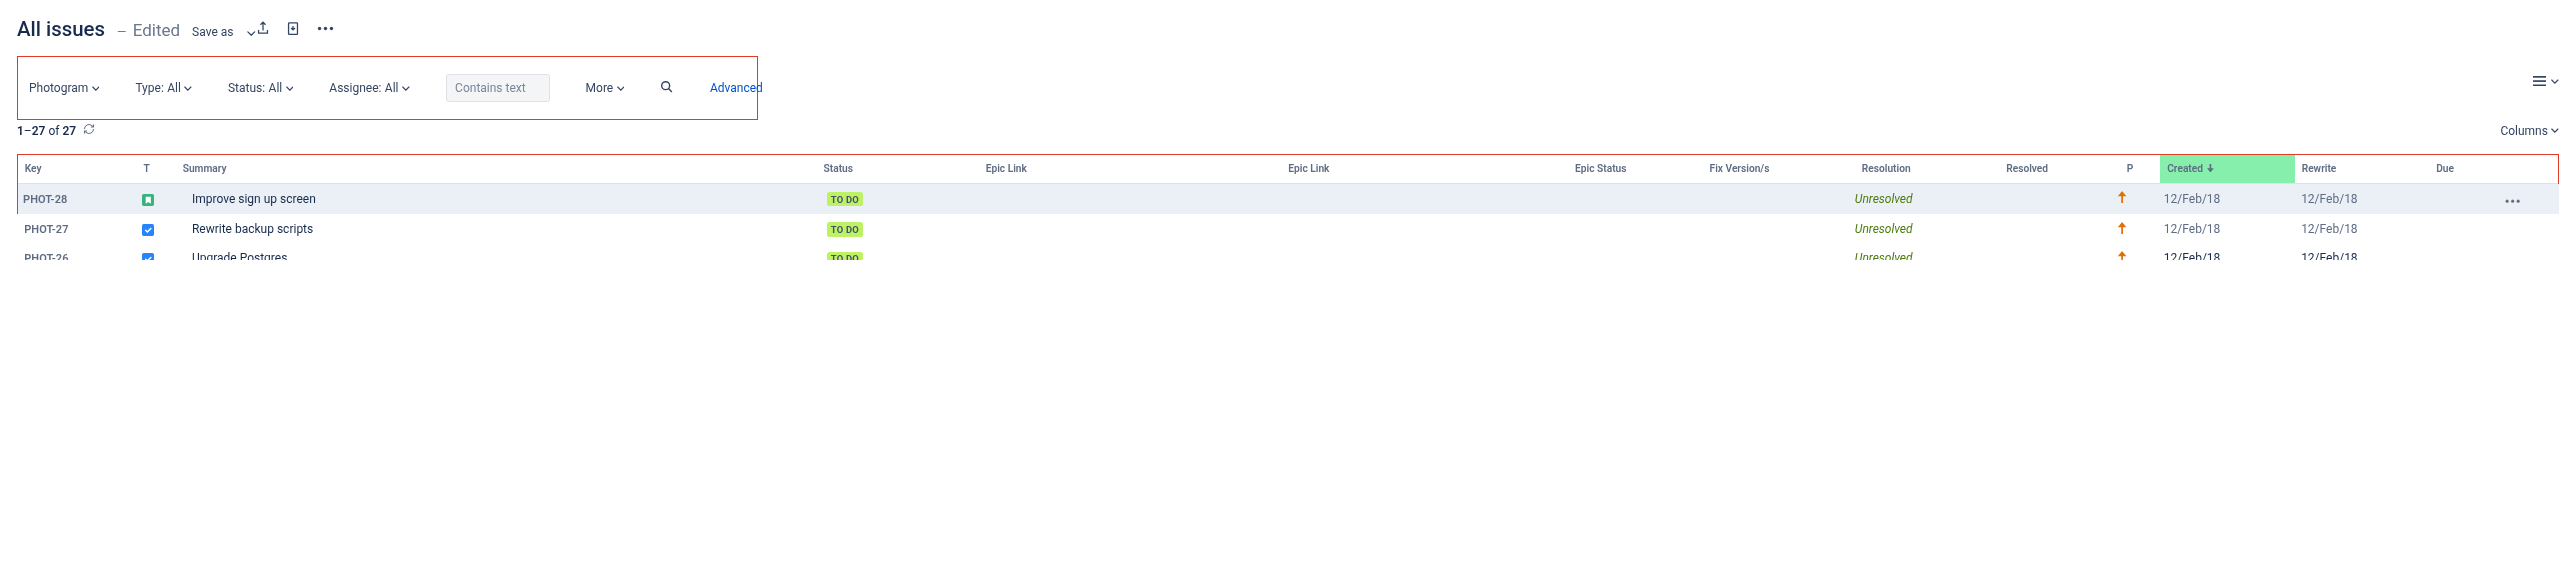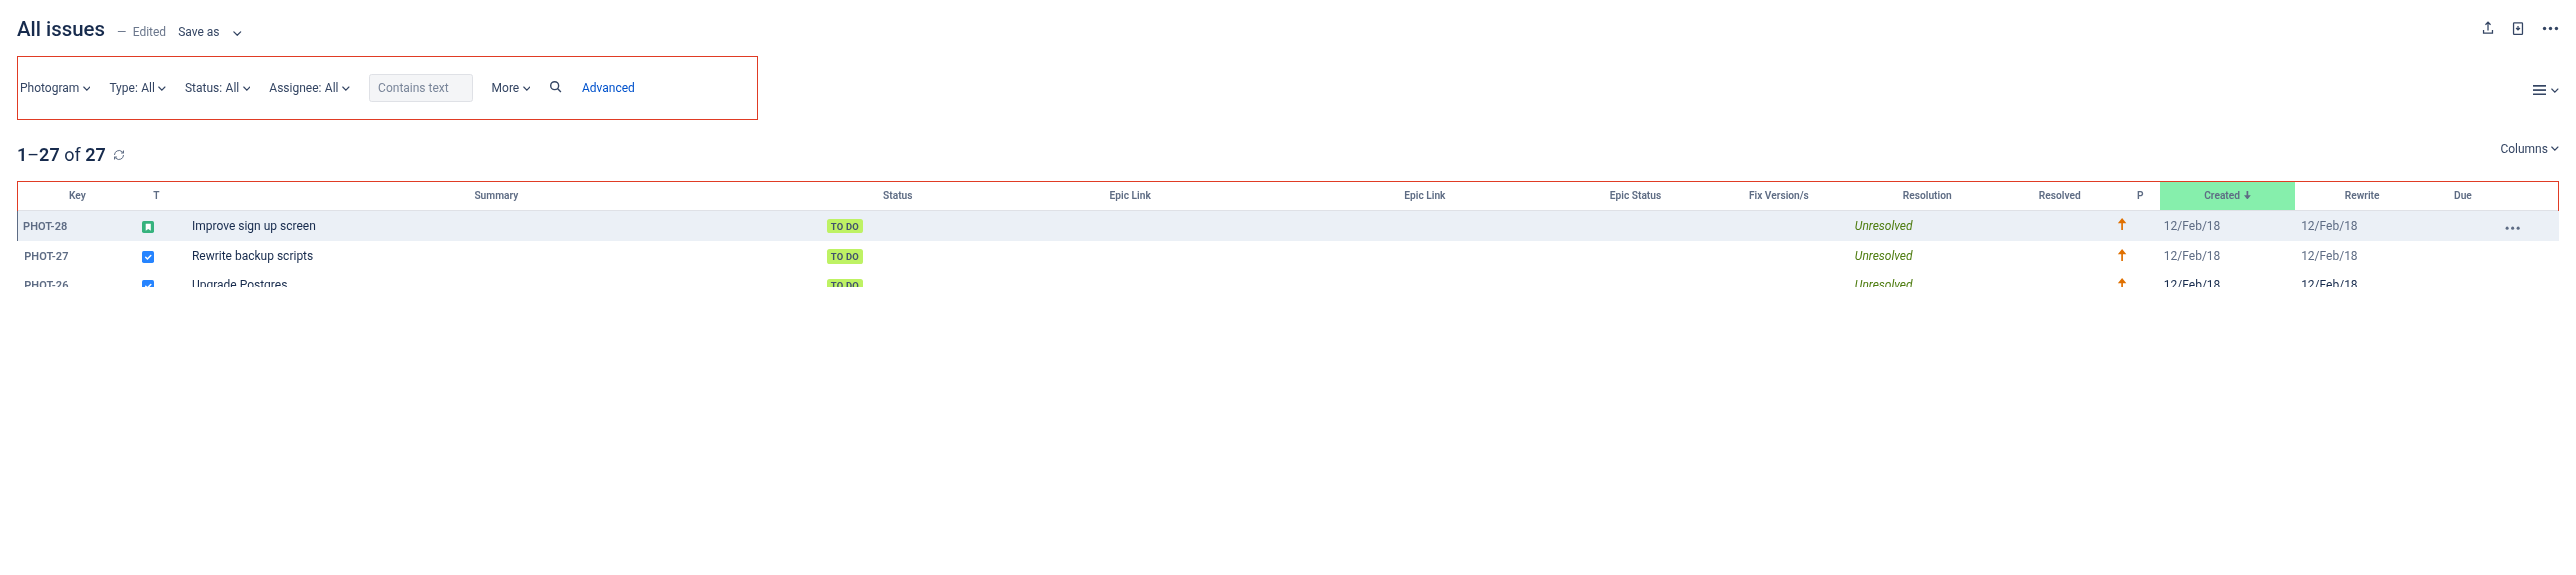--- a/index.html
+++ b/index.html
@@ -11,37 +11,36 @@
       font-family: -apple-system, BlinkMacSystemFont, "Segoe UI", Roboto, "Helvetica Neue", Arial, sans-serif;
       font-size: 12px;
       color: #172B4D;
       background: #fff;
       padding: 17px;
     }
 
     
     .header {
       display: flex;
-      justify-content: space-between;
       align-items: center;
       margin-bottom: 15.3px;
     }
     .header-left {
       display: flex;
       align-items: baseline;
       gap: 12px;
     }
     .page-title {
       font-size: 20.4px;
       font-weight: 500;
       color: #172B4D;
     }
     .edited-label {
       color: #6B778C;
-      font-size: 12px;
+      font-size: 17px;
     }
     .edited-dash {
       color: #6B778C;
       margin-right: 3.4px;
     }
     .save-as {
       color: #344563;
       font-size: 12px;
       cursor: pointer;
       display: inline-flex;
@@ -57,26 +56,26 @@
       cursor: pointer;
       color: #344563;
       display: inline-flex;
       align-items: center;
       justify-content: center;
     }
 
     
     .filter-bar {
       border: 1.7px solid #E03B24;
-      padding: 17px 2px;
+      padding: 17px 11px;
       display: flex;
       align-items: center;
-      gap: 19px;
+      gap: 36px;
       width: 741px;
-      margin-bottom: 23px;
+      margin-bottom: 14px;
     }
     .filter-pill {
       color: #344563;
       font-size: 12px;
       cursor: pointer;
       display: inline-flex;
       align-items: center;
       gap: 3.4px;
     }
     .chevron {
@@ -121,26 +120,25 @@
     }
 
     
     .count-row {
       display: flex;
       justify-content: space-between;
       align-items: center;
       margin-bottom: 15.3px;
     }
     .count-text {
-      font-size: 18px;
+      font-size: 12px;
       color: #172B4D;
       display: inline-flex;
       align-items: flex-end;
       gap: 6.8px;
-      margin-top: 12px;
     }
     .count-text b {
       font-weight: 600;
     }
     .refresh-icon {
       cursor: pointer;
       color: #5E6C84;
     }
     .columns-btn {
       color: #344563;
@@ -154,21 +152,21 @@
     
     .table-wrap {
       border: 1.7px solid #E03B24;
       border-bottom: none;
     }
     table {
       width: 100%;
       border-collapse: collapse;
     }
     thead th {
-      text-align: center;
+      text-align: left;
       font-size: 10.2px;
       font-weight: 600;
       color: #5E6C84;
       padding: 8.5px 6.8px;
       border-bottom: 0.9px solid #DFE1E6;
       white-space: nowrap;
     }
     thead th.sorted {
       background: #86efac;
     }

